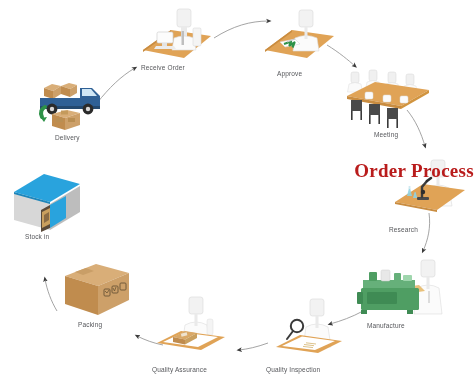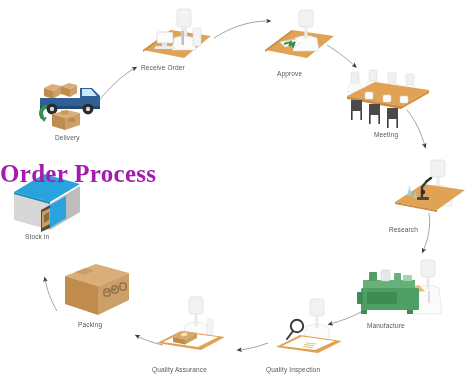--- a/index.html
+++ b/index.html
@@ -19,25 +19,25 @@
     font-family:"Liberation Sans", sans-serif;
     font-size:6.5px;
     color:#55565a;
     white-space:nowrap;
     letter-spacing:.15px;
   }
   #title{
     position:absolute;
     left:0;right:0;
     top:160px;
-    text-align:left;
+    text-align:right;
     font-family:"Liberation Serif", serif;
     font-weight:bold;
-    font-size:25px;
-    color:#a21caf;
+    font-size:19px;
+    color:#b91c1c;
     letter-spacing:.3px;
   }
   svg{display:block;overflow:visible;}
 </style>
 </head>
 <body>
 
 <svg id="canvas" viewBox="0 0 474 383" width="474" height="383">
   <defs>
     <marker id="ah" markerWidth="7" markerHeight="7" refX="3.2" refY="3" orient="auto" markerUnits="strokeWidth">

